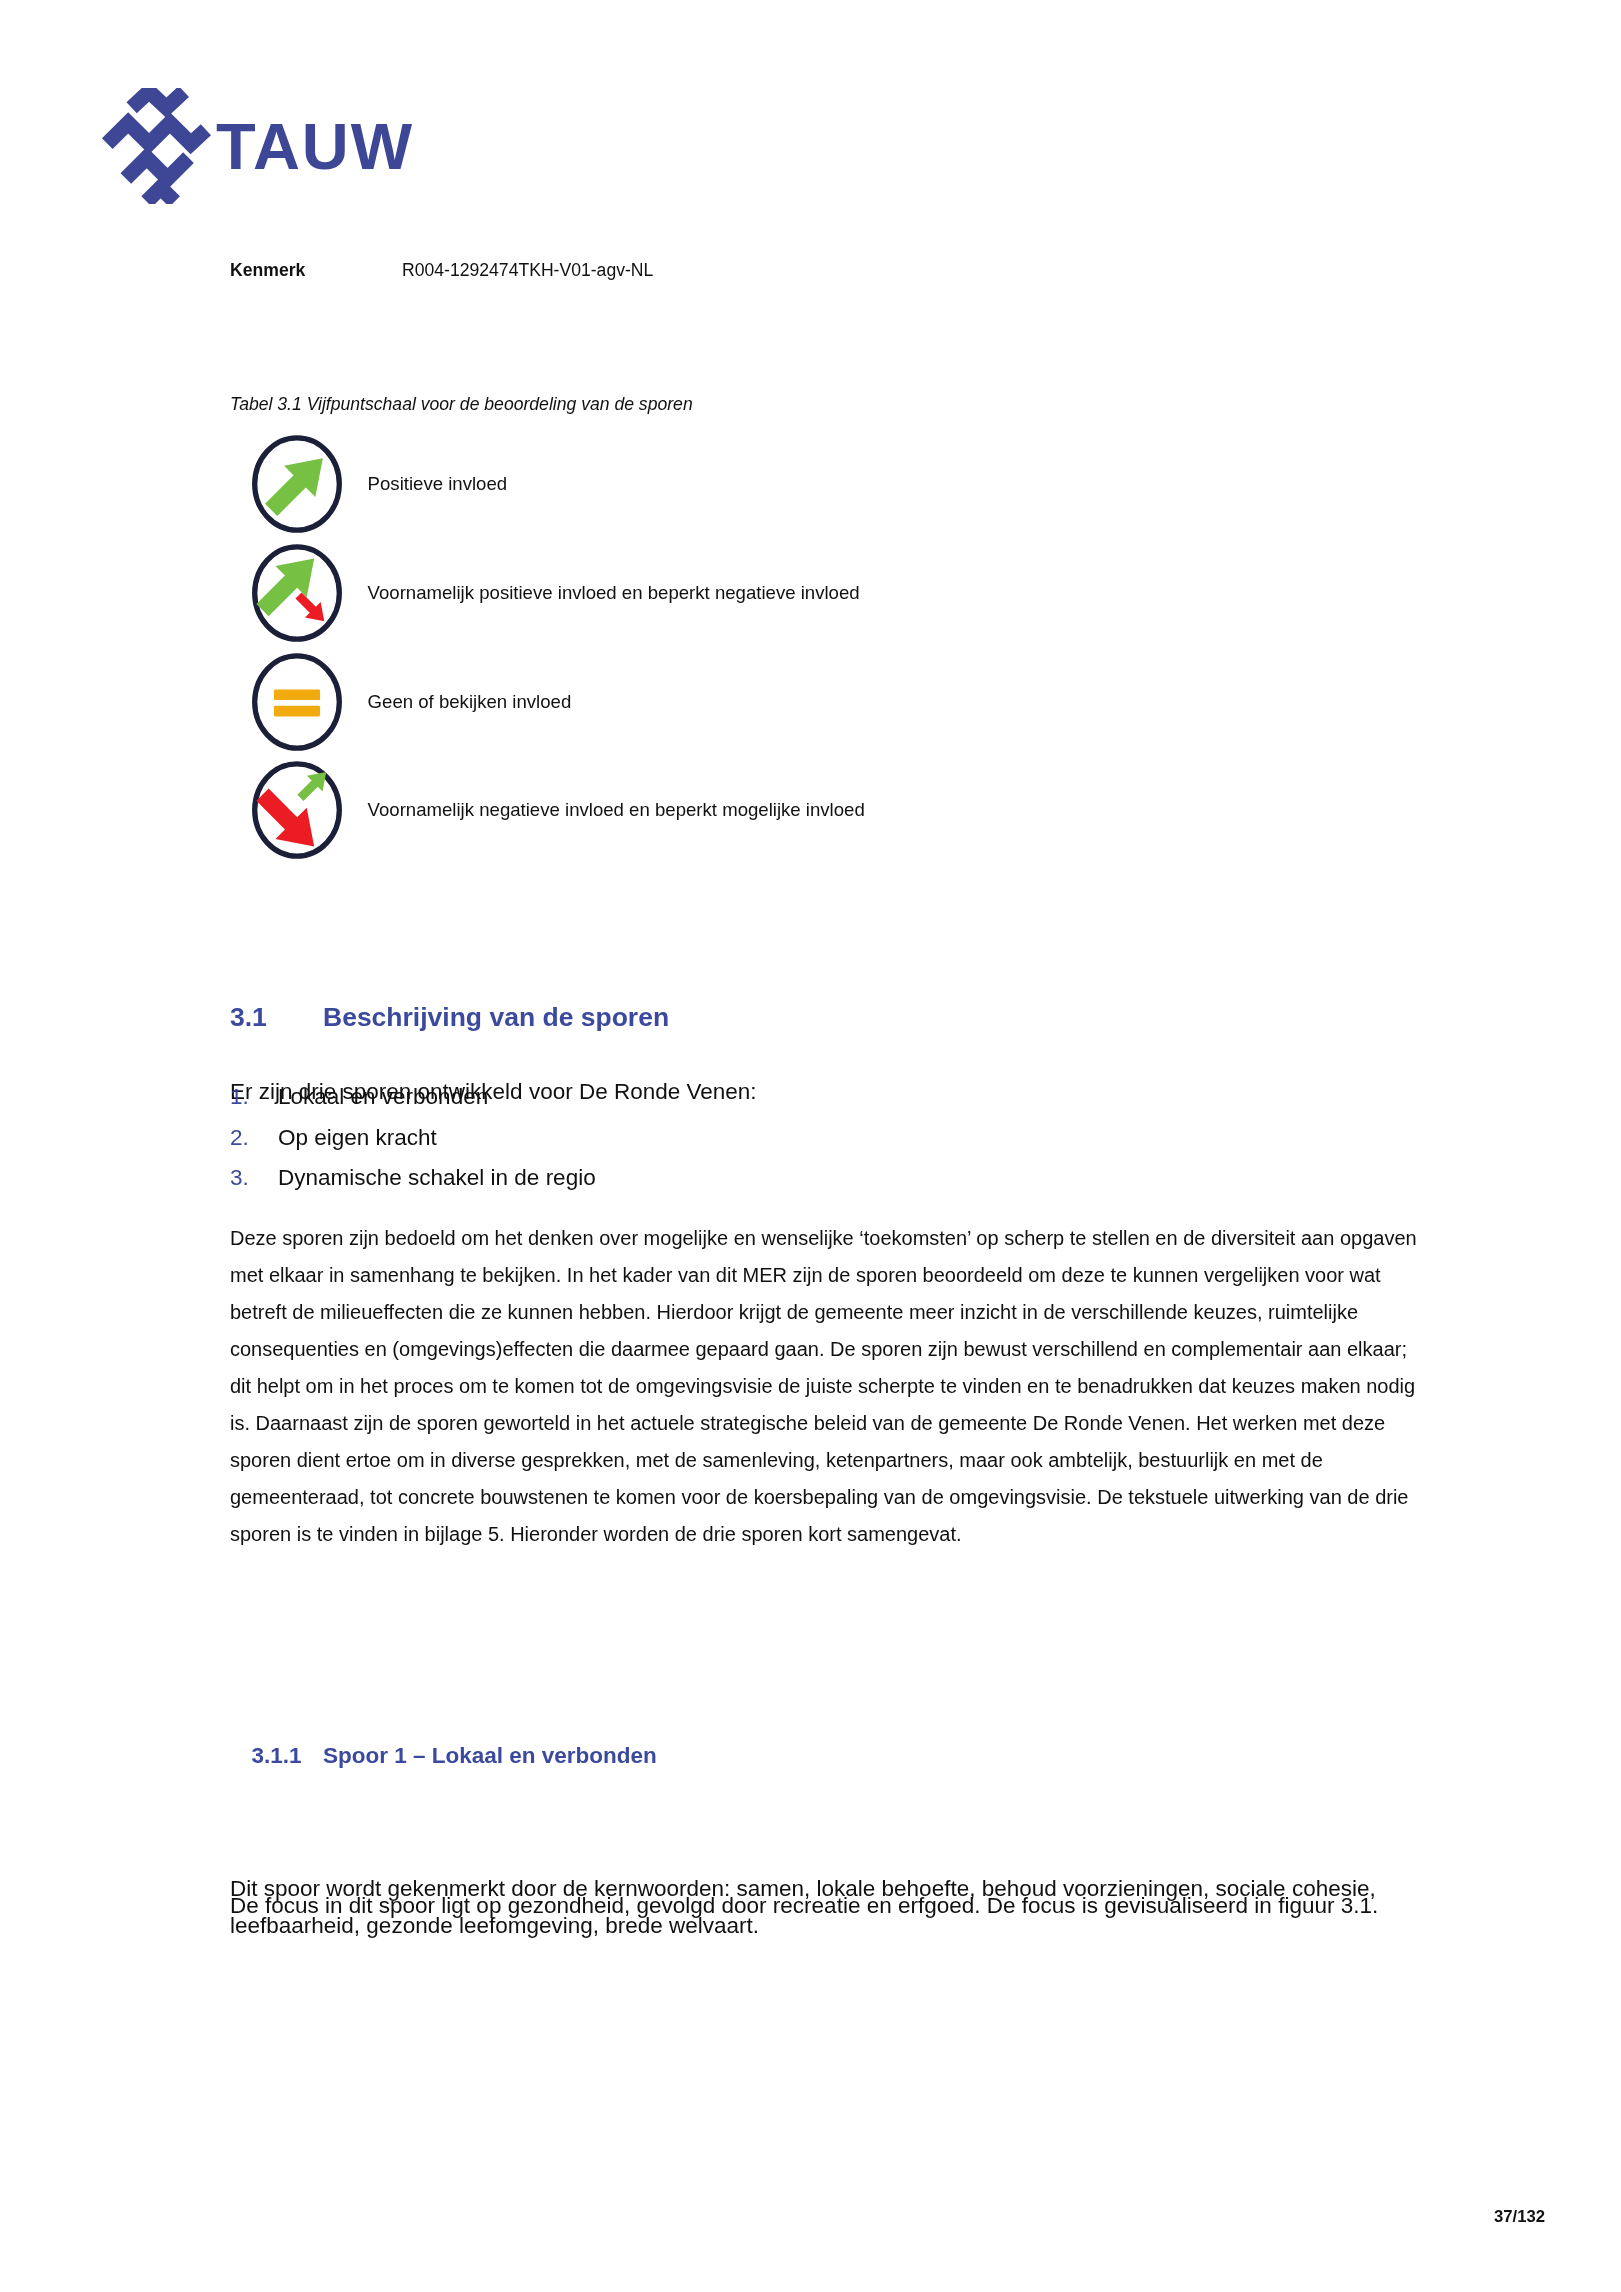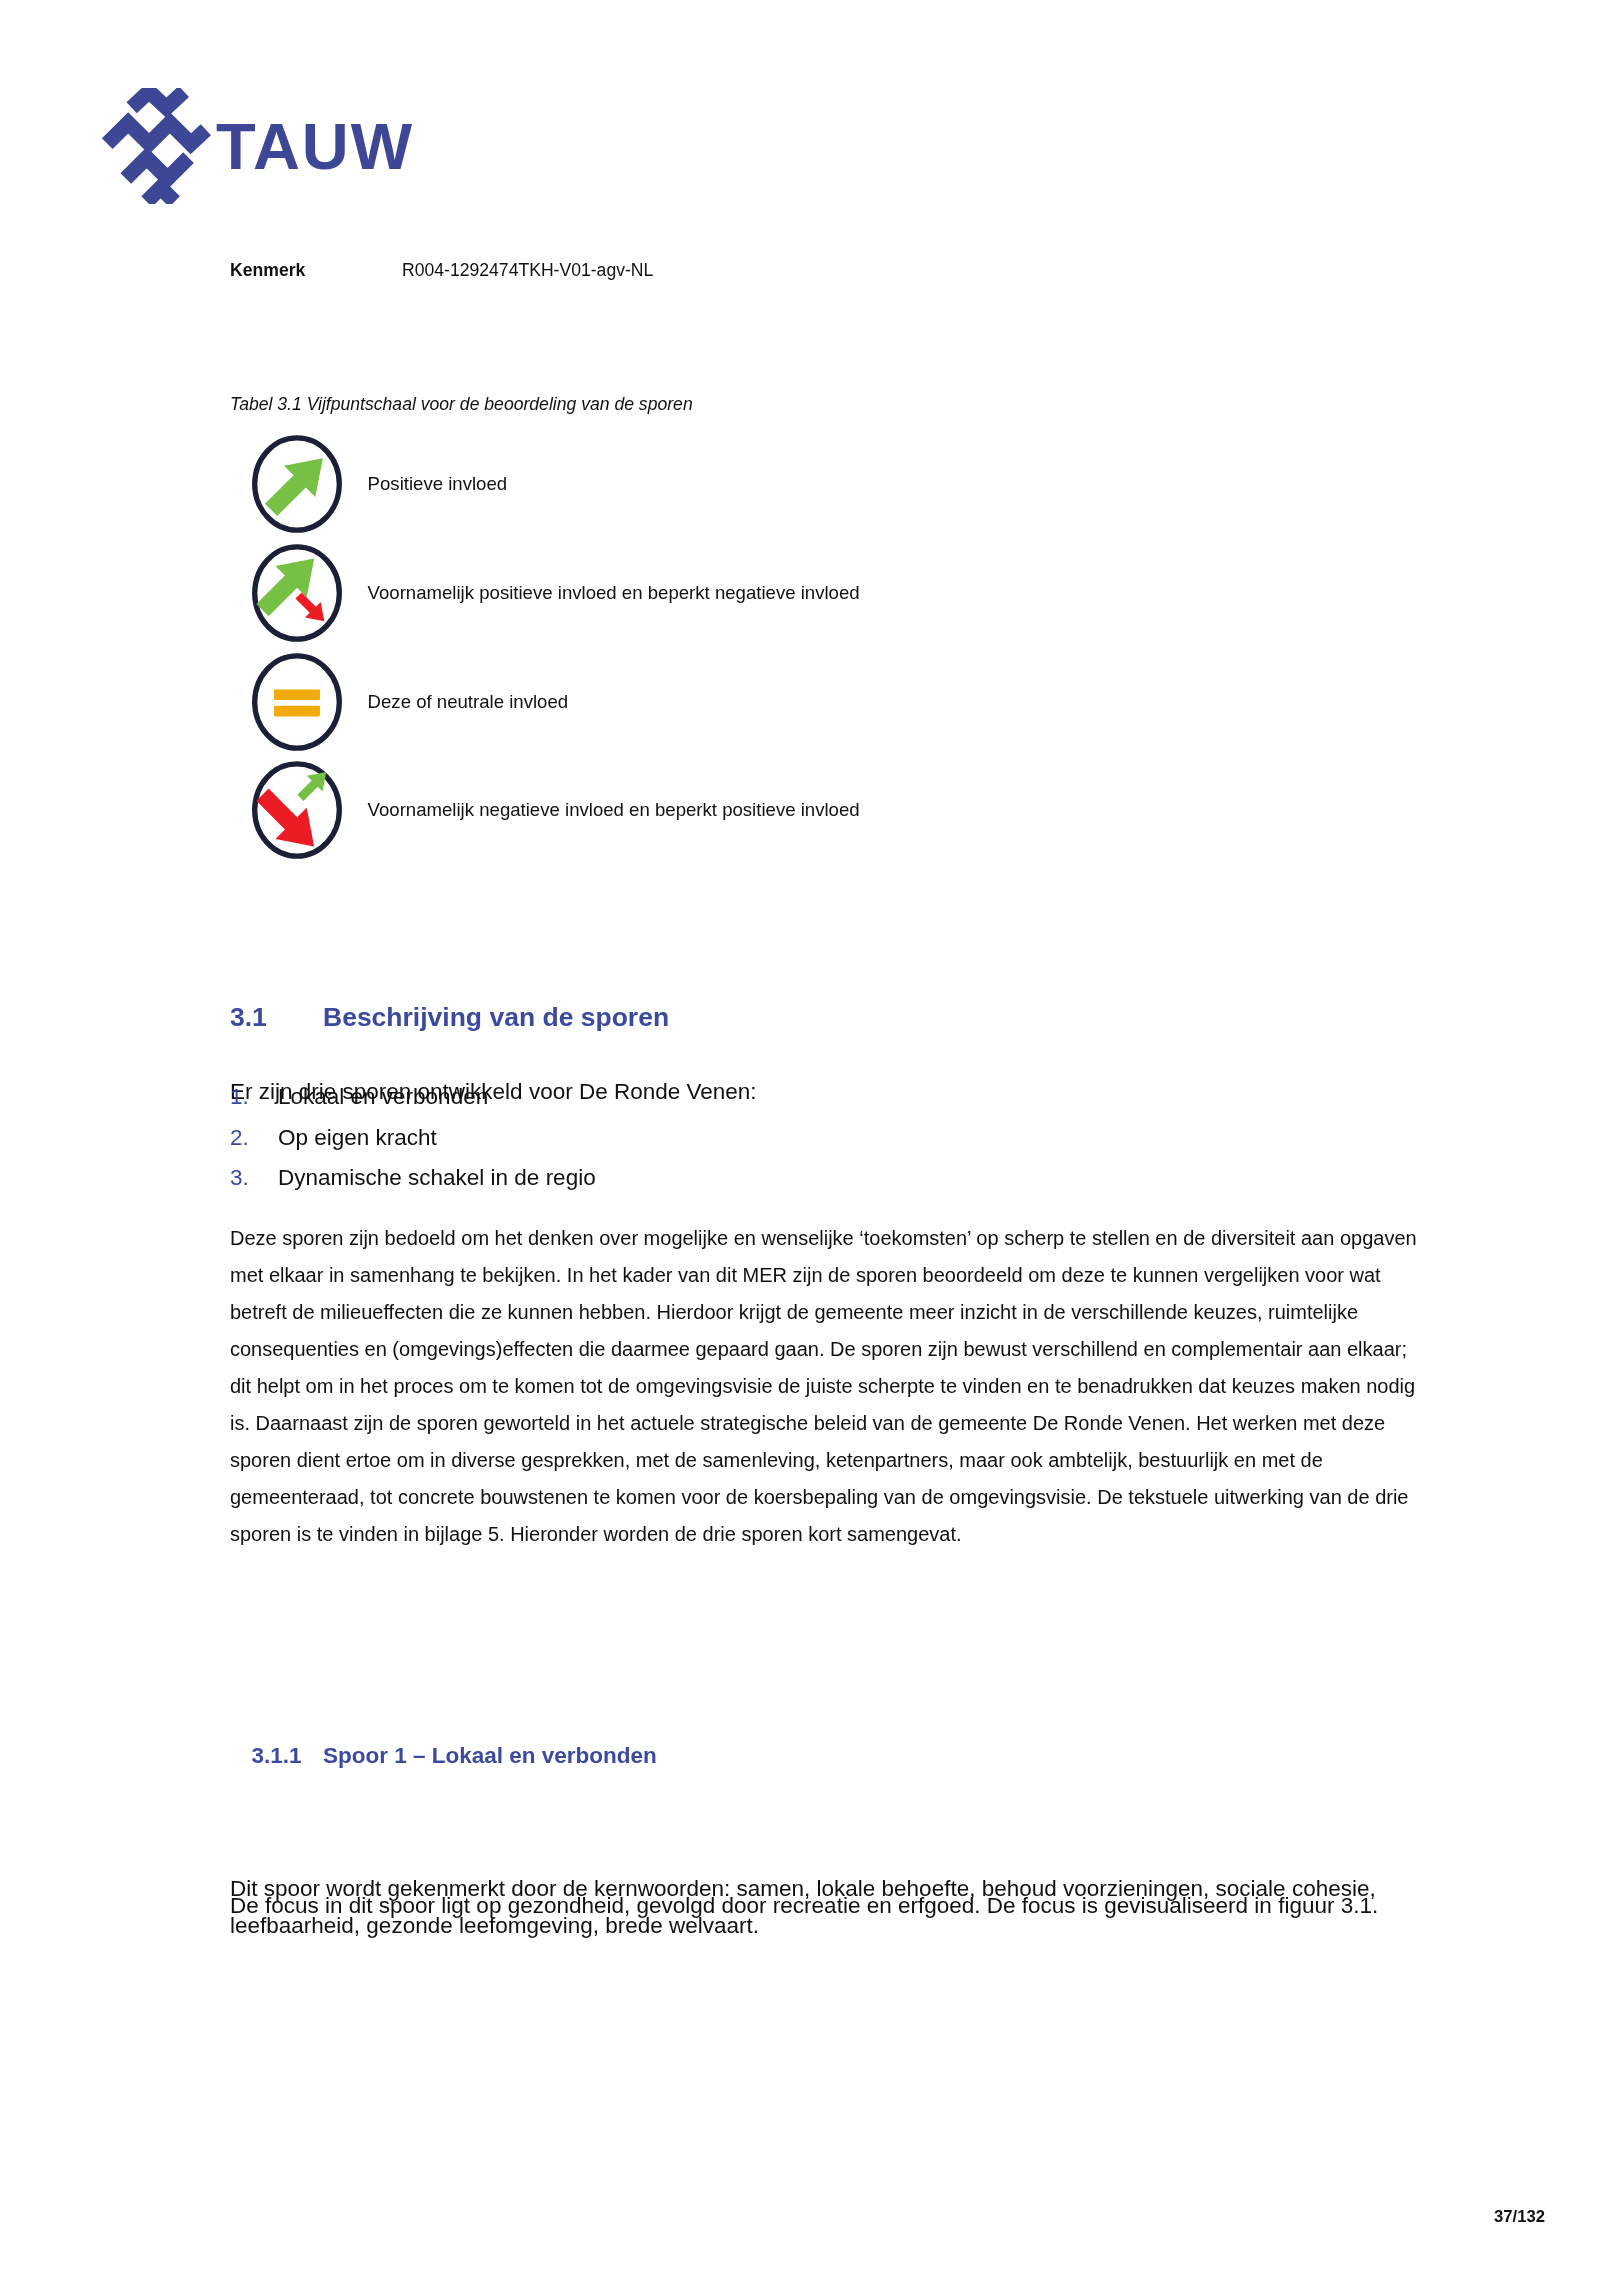--- a/index.html
+++ b/index.html
@@ -114,34 +114,34 @@
       </svg>
       <div class="legend-label">Voornamelijk positieve invloed en beperkt negatieve invloed</div>
     </div>
 
     <div class="legend-row">
       <svg class="legend-icon" viewBox="0 0 100 104" aria-hidden="true">
         <ellipse cx="50" cy="52" rx="44" ry="48" fill="none" stroke="#1b1f38" stroke-width="5.5"></ellipse>
         <rect x="26" y="39" width="48" height="11" rx="1.5" fill="#f2ab0e"></rect>
         <rect x="26" y="56" width="48" height="11" rx="1.5" fill="#f2ab0e"></rect>
       </svg>
-      <div class="legend-label">Deze of neutrale invloed</div>
+      <div class="legend-label">Geen of bekijken invloed</div>
     </div>
 
     <div class="legend-row">
       <svg class="legend-icon" viewBox="0 0 100 104" aria-hidden="true">
         <ellipse cx="50" cy="52" rx="44" ry="48" fill="none" stroke="#1b1f38" stroke-width="5.5"></ellipse>
         <g transform="translate(-9,11)">
           <path d="M12,43 L54,43 L54,29 L88,52 L54,75 L54,61 L12,61 Z" fill="#ec1c24" transform="rotate(45 50 52)"></path>
         </g>
         <g transform="translate(42,0) scale(0.5)">
           <path d="M12,43 L54,43 L54,29 L88,52 L54,75 L54,61 L12,61 Z" fill="#76c043" transform="rotate(-45 50 52)"></path>
         </g>
       </svg>
-      <div class="legend-label">Voornamelijk negatieve invloed en beperkt positieve invloed</div>
+      <div class="legend-label">Voornamelijk negatieve invloed en beperkt mogelijke invloed</div>
     </div>
 
 
   </div>
 
   <div class="h2">
     <span class="sec-num">3.1</span>
     <span>Beschrijving van de sporen</span>
   </div>
 

